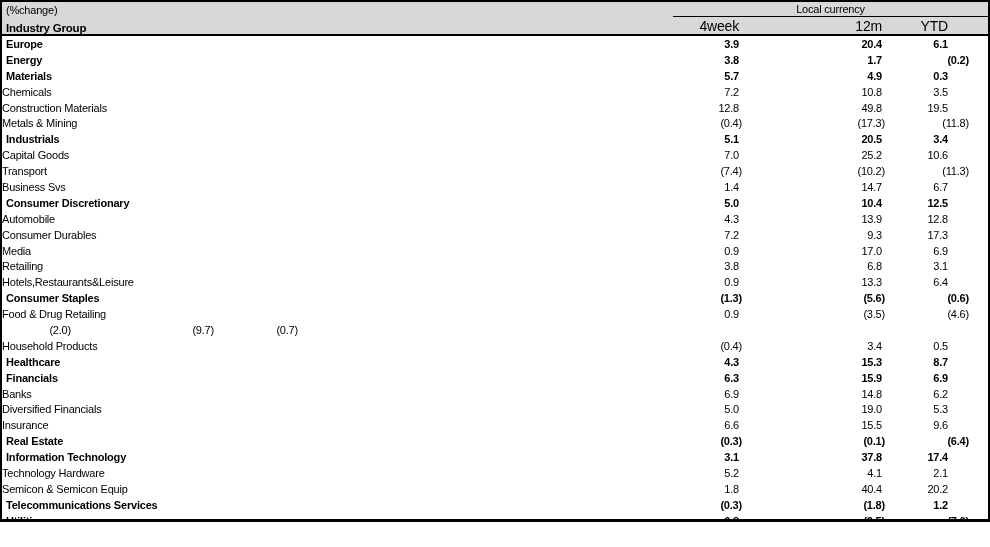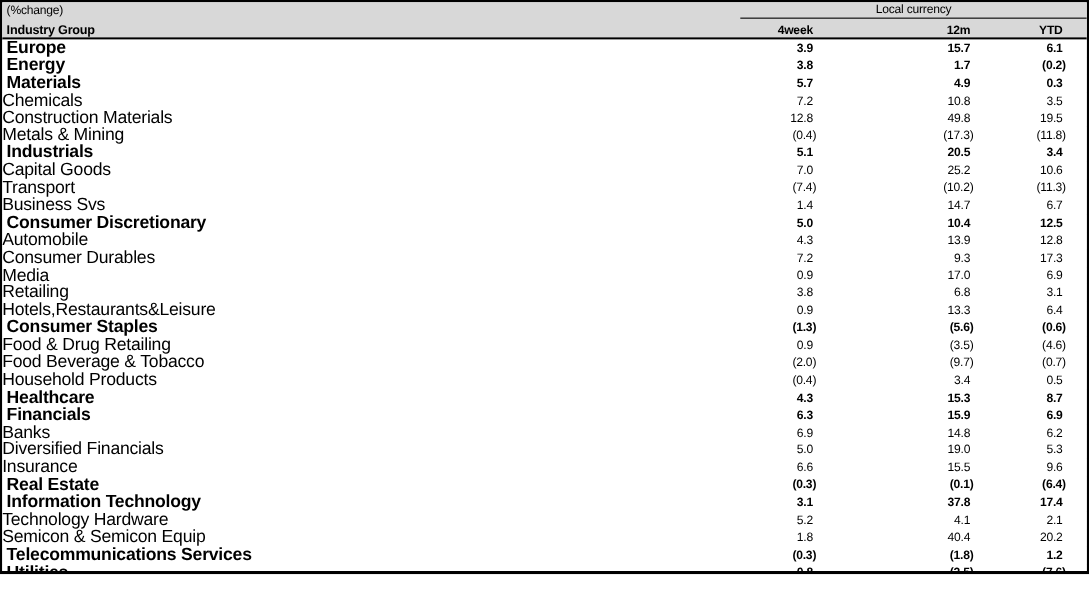--- a/index.html
+++ b/index.html
@@ -49,42 +49,42 @@
     align-items: flex-end;
   }
   .industry-col {
     width: 671px;
     padding-left: 4px;
     font-size: 11.5px;
     font-weight: bold;
     letter-spacing: -0.2px;
   }
   .hnum {
-    font-size: 11px;
-    font-weight: bold;
+    font-size: 14px;
+    font-weight: normal;
     letter-spacing: -0.2px;
     text-align: right;
   }
   
   .c1 { width: 70px;  padding-right: 4px; }
   .c2 { width: 143px; padding-right: 4px; }
-  .c3 { width: 102px; padding-right: 22px; }
+  .c3 { width: 102px; padding-right: 40px; }
   .cell.c1.paren, .cell.c2.paren { padding-right: 1px; }
   .cell.c3.paren { padding-right: 19px; }
   
   .rows { }
   .row {
     display: flex;
     height: 15.9px;
     align-items: center;
     background: #ffffff;
   }
   .row-label {
     width: 671px;
-    font-size: 16px;
+    font-size: 11px;
     letter-spacing: -0.2px;
     white-space: nowrap;
     overflow: hidden;
   }
   .row.group .row-label {
     padding-left: 4px;
     font-weight: bold;
   }
   .row.sub .row-label {
     font-weight: normal;
@@ -112,21 +112,21 @@
       <div class="hnum c1">4week</div>
       <div class="hnum c2">12m</div>
       <div class="hnum c3">YTD</div>
     </div>
   </div>
 
   <div class="rows">
       <div class="row group">
     <div class="row-label">Europe</div>
     <div class="cell c1">3.9</div>
-    <div class="cell c2">15.7</div>
+    <div class="cell c2">20.4</div>
     <div class="cell c3">6.1</div>
   </div>
       <div class="row group">
     <div class="row-label">Energy</div>
     <div class="cell c1">3.8</div>
     <div class="cell c2">1.7</div>
     <div class="cell c3 paren">(0.2)</div>
   </div>
       <div class="row group">
     <div class="row-label">Materials</div>
@@ -218,21 +218,20 @@
     <div class="cell c2 paren">(5.6)</div>
     <div class="cell c3 paren">(0.6)</div>
   </div>
       <div class="row sub">
     <div class="row-label">Food &amp; Drug Retailing</div>
     <div class="cell c1">0.9</div>
     <div class="cell c2 paren">(3.5)</div>
     <div class="cell c3 paren">(4.6)</div>
   </div>
       <div class="row sub">
-    <div class="row-label">Food Beverage &amp; Tobacco</div>
     <div class="cell c1 paren">(2.0)</div>
     <div class="cell c2 paren">(9.7)</div>
     <div class="cell c3 paren">(0.7)</div>
   </div>
       <div class="row sub">
     <div class="row-label">Household Products</div>
     <div class="cell c1 paren">(0.4)</div>
     <div class="cell c2">3.4</div>
     <div class="cell c3">0.5</div>
   </div>

